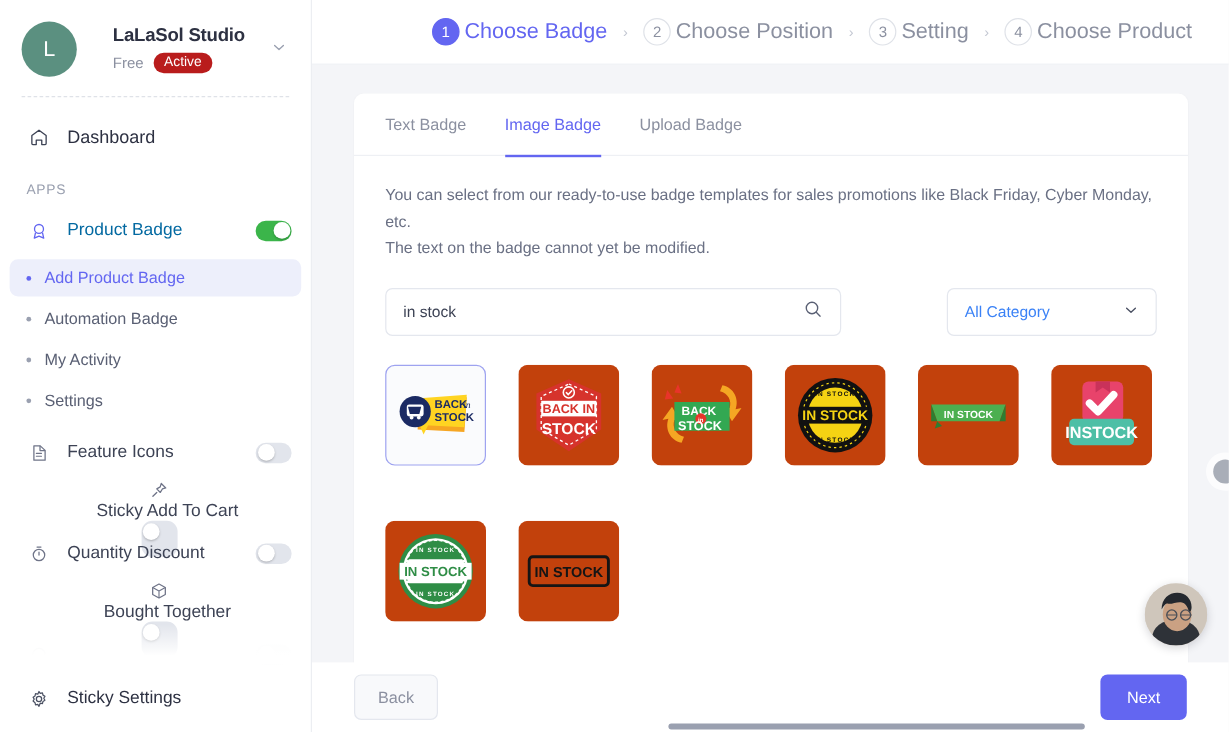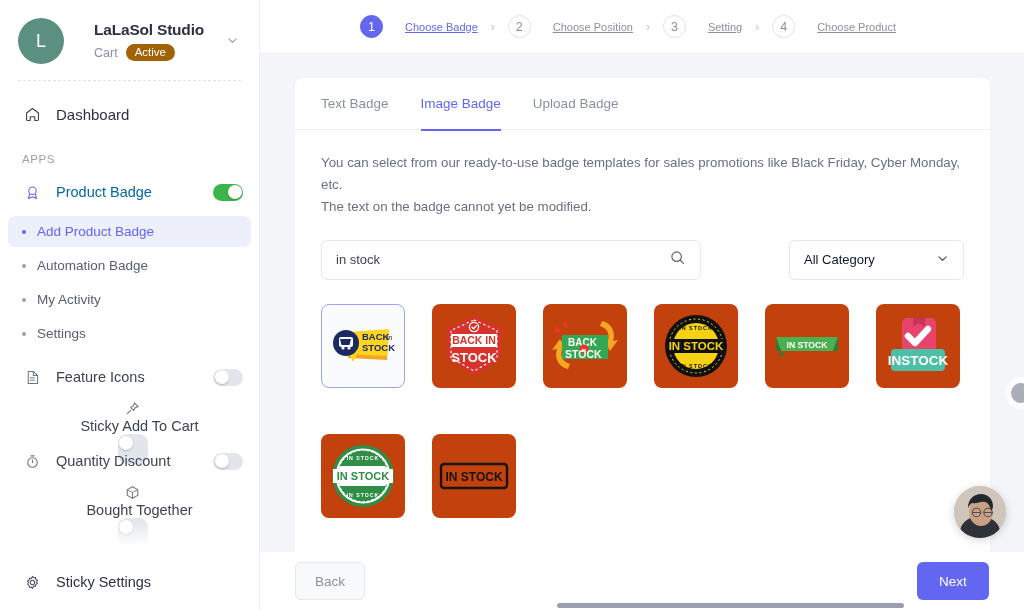--- a/index.html
+++ b/index.html
@@ -21,21 +21,21 @@
     width:46px; height:46px; border-radius:50%;
     background:#5b9080; color:#fff;
     display:flex; align-items:center; justify-content:center;
     font-size:18px; font-weight:400; flex:0 0 46px;
   }
   .store-meta { margin-left:30px; flex:1 1 auto; }
   .store-name { font-size:15.5px; color:#2d3142; font-weight:700; letter-spacing:-.2px; }
   .store-sub { display:flex; align-items:center; gap:8px; margin-top:5px; }
   .plan-label { font-size:12.5px; color:#8b90a0; }
   .badge-active {
-    background:#a16207; color:#fff; font-size:11.5px;
+    background:#b91c1c; color:#fff; font-size:11.5px;
     padding:2.5px 9px 3px; border-radius:11px; font-weight:500;text-align:right;
   }
   .chev-store { color:#9aa0b0; font-size:15px; padding:0 4px; }
   .dotted-sep { border-bottom:1px dashed #dfe2e8; margin:0 18px; }
 
   .nav-area { padding:14px 0 0 0; }
   .nav-row {
     display:flex; align-items:center; height:38px;
     padding:0 16px 0 22px; font-size:14.5px; color:#3d4355;
     cursor:pointer; position:relative;
@@ -84,21 +84,21 @@
     padding-left:100px; border-bottom:1px solid #eef0f4;
   }
   .stepper { display:flex; align-items:center; }
   .step { display:flex; align-items:center; }
   .step .num {
     width:23px; height:23px; border-radius:50%; flex:0 0 23px;
     display:flex; align-items:center; justify-content:center;
     font-size:12.5px; color:#8b90a0; border:1px solid #dfe2e8; background:#fff;
   }
   .step.done .num { background:#6366f1; border-color:#6366f1; color:#fff; }
-  .step .txt { margin-left:22px; font-size:11px; color:#8b90a0; white-space:nowrap;text-decoration:underline; }
+  .step .txt { margin-left:4px; font-size:18px; color:#8b90a0; white-space:nowrap; }
   .step.done .txt { color:#6366f1; }
   .step-sep { margin:0 13px; color:#c3c7d2; font-size:12px; }
 
   .content-scroll { position:absolute; top:54px; left:0; right:0; bottom:0; overflow:hidden; }
   .card {
     margin:24px 34px 0 35px; background:#fff; border-radius:8px;
     min-height:520px; box-shadow:0 1px 2px rgba(20,23,40,.04);
   }
   .tabs { display:flex; align-items:center; padding:0 26px; border-bottom:1px solid #eef0f4; height:52px; }
   .tab {
@@ -118,21 +118,21 @@
   .search-box input {
     flex:1 1 auto; border:none; outline:none; font-size:13px; color:#3d4355;
     font-family:"Liberation Sans", sans-serif; background:transparent;
   }
   .search-box input::placeholder { color:#b0b5c2; }
   .sel-box {
     flex:0 0 175px; height:40px; border:1px solid #e4e7ee; border-radius:6px;
     display:flex; align-items:center; justify-content:space-between;
     padding:0 14px; background:#fff; cursor:pointer;
   }
-  .sel-box .val { font-size:13px; color:#0f172a; }
+  .sel-box .val { font-size:13px; color:#3b82f6; }
   .sel-box .chev { color:#4b5163; font-size:12px; }
 
   .grid {
     display:grid; grid-template-columns:repeat(6, 84px);
     gap:27px 27px; padding:24px 26px 10px;
   }
   .thumb {
     width:84px; height:84px; border-radius:8px; background:#c2410c;
     display:flex; align-items:center; justify-content:center;
     cursor:pointer; overflow:hidden; border:1.5px solid transparent;
@@ -178,21 +178,21 @@
 
   <aside class="sidebar">
 
     <div class="store-head">
       <div class="avatar-circle">
         <span>L</span>
       </div>
       <div class="store-meta">
         <div class="store-name">LaLaSol Studio</div>
         <div class="store-sub">
-          <span class="plan-label">Cart</span>
+          <span class="plan-label">Free</span>
           <span class="badge-active">Active</span>
         </div>
       </div>
       <span class="chev-store">
         <svg width="13" height="13" viewBox="0 0 16 16" fill="none">
             <path d="M3.5 6L8 10.2 12.5 6" stroke="#9aa0b0" stroke-width="1.4" stroke-linecap="round" stroke-linejoin="round"></path>
           </svg>
       </span>
     </div>
 

